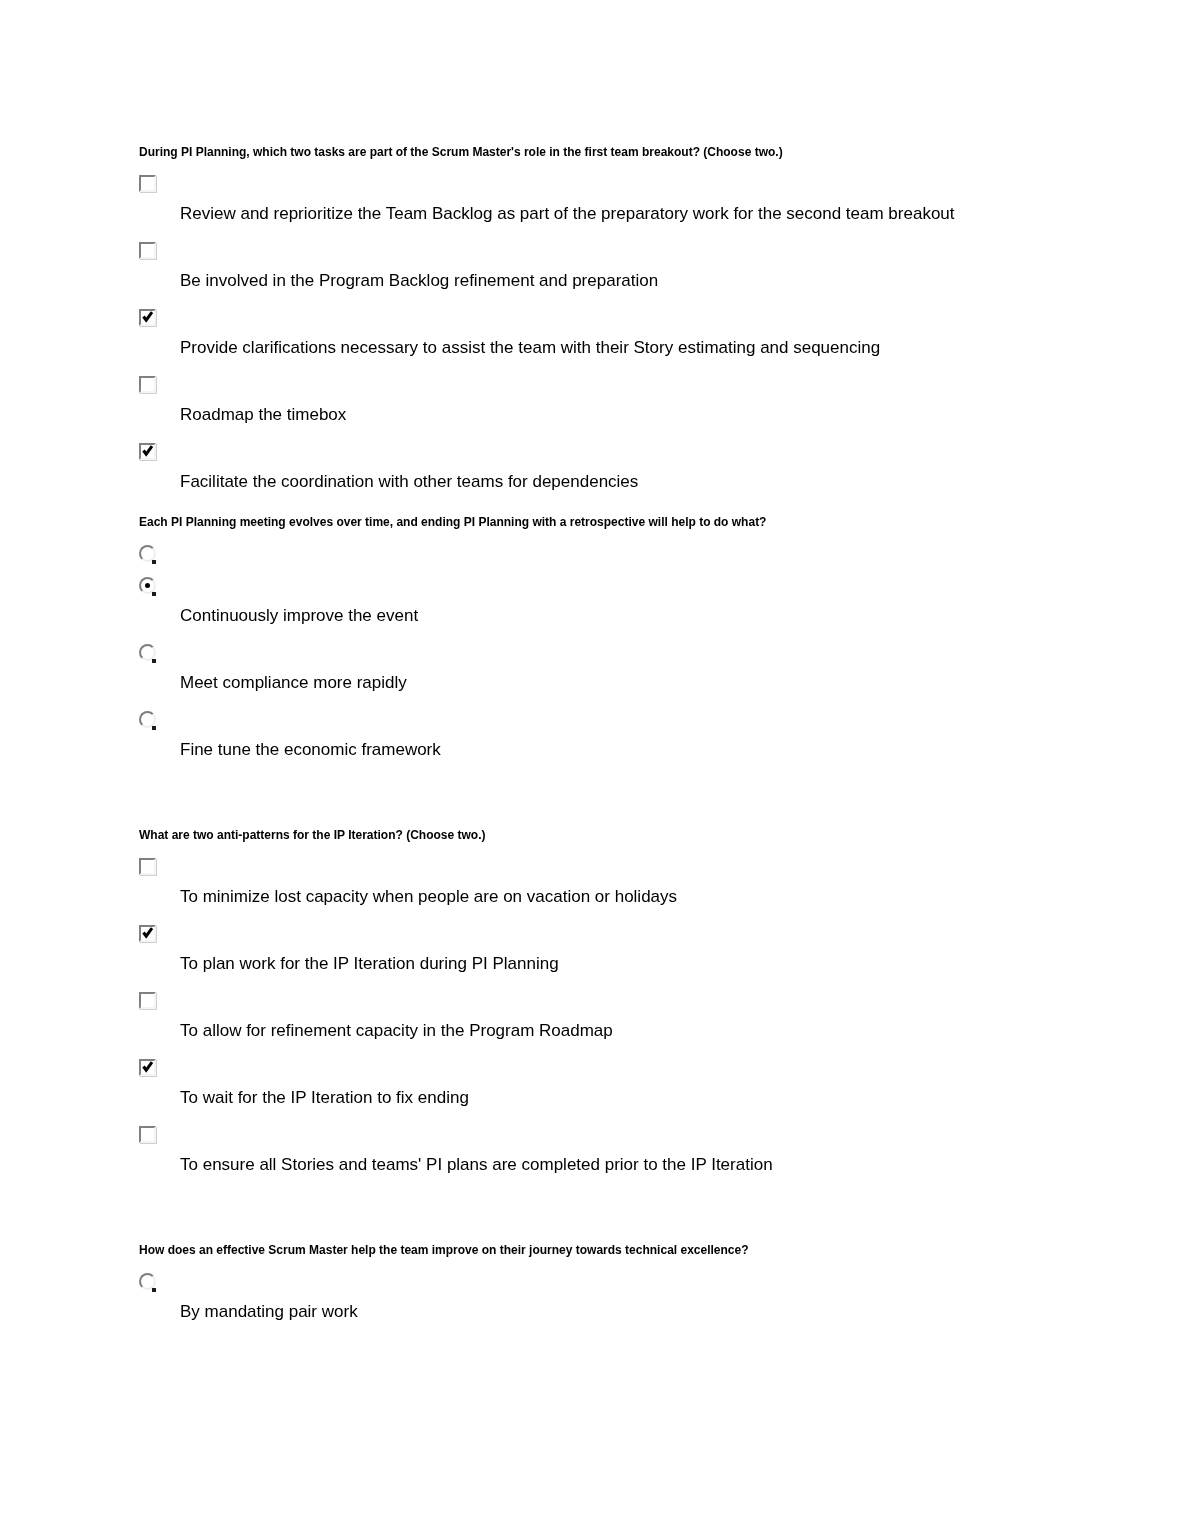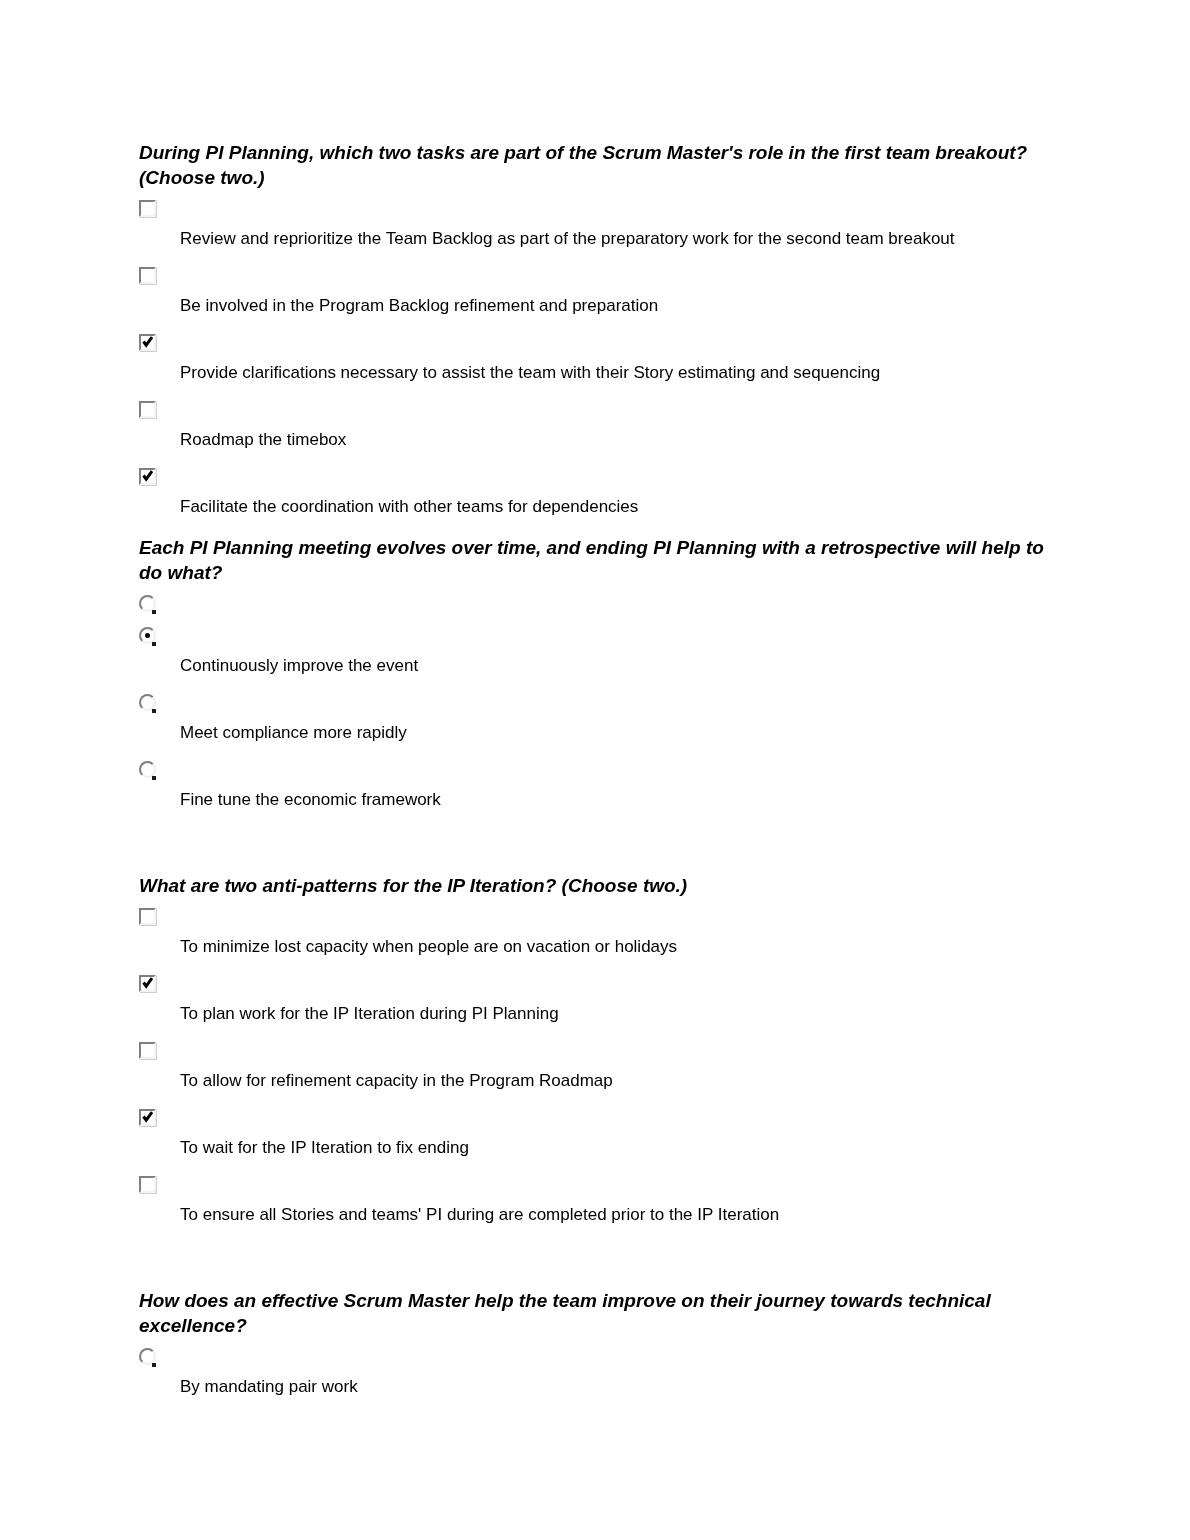--- a/index.html
+++ b/index.html
@@ -14,25 +14,24 @@
     box-sizing: border-box;
     padding: 140px 145px 40px 139px;
     background: #ffffff;
     color: #000000;
     font-family: "Liberation Sans", sans-serif;
     font-size: 17px;
   }
   .question { margin: 0; }
   .prompt {
     margin: 0 0 10px 0;
-    font-size: 19px;
+    font-size: 12px;
     font-weight: 700;
     line-height: 25px;
     max-width: 906px;
-    font-style: italic;
   }
   .spacer {
     height: 45px;
   }
   .option { margin: 0 0 15px 0; }
   .control-line {
     height: 17px;
     margin: 0 0 9px 0;
     position: relative;
   }
@@ -166,21 +165,21 @@
           <p class="option-label">To allow for refinement capacity in the Program Roadmap</p>
         </div>
         <div class="option">
           <div class="control-line"><span role="checkbox" aria-checked="true" class="checkbox checked"><svg viewBox="0 0 13 13">
                 <path d="M2.5 5.5 L5.2 9.2 L11 1.2" stroke="#000" stroke-width="3" fill="none"></path>
               </svg></span></div>
           <p class="option-label">To wait for the IP Iteration to fix ending</p>
         </div>
         <div class="option">
           <div class="control-line"><span role="checkbox" aria-checked="false" class="checkbox"></span></div>
-          <p class="option-label">To ensure all Stories and teams' PI during are completed prior to the IP Iteration</p>
+          <p class="option-label">To ensure all Stories and teams' PI plans are completed prior to the IP Iteration</p>
         </div>
       </section>
       <div class="spacer"></div>
       <section class="question">
         <h2 class="prompt">How does an effective Scrum Master help the team improve on their journey towards technical excellence?</h2>
         <div class="option">
           <div class="control-line"><span role="radio" aria-checked="false" class="radio"><span class="notch"></span></span></div>
           <p class="option-label">By mandating pair work</p>
         </div>
       </section>

